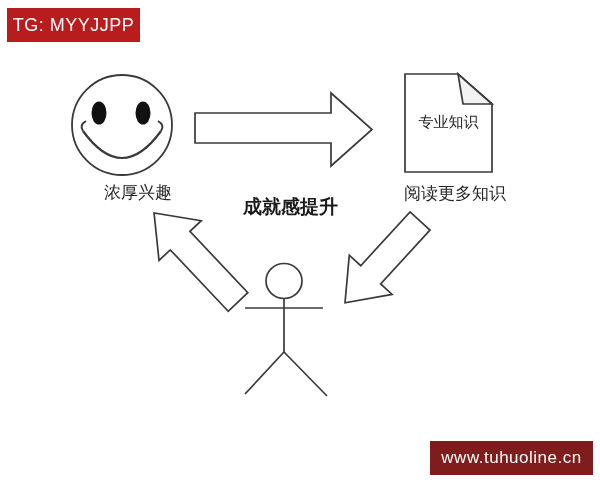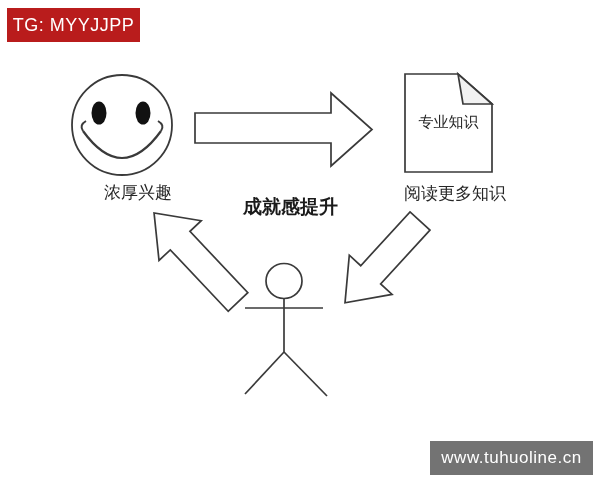--- a/index.html
+++ b/index.html
@@ -30,21 +30,21 @@
     width: 133px;
     height: 34px;
     background: #b91c1c;
     font-size: 18px;
   }
   .banner-bottom {
     left: 430px;
     top: 441px;
     width: 163px;
     height: 34px;
-    background: #737373;
+    background: #7f1d1d;
     font-size: 17px;
   }
   #artwork {
     position: absolute;
     left: 0;
     top: 0;
   }
   .diagram-label {
     position: absolute;
     color: #262626;

